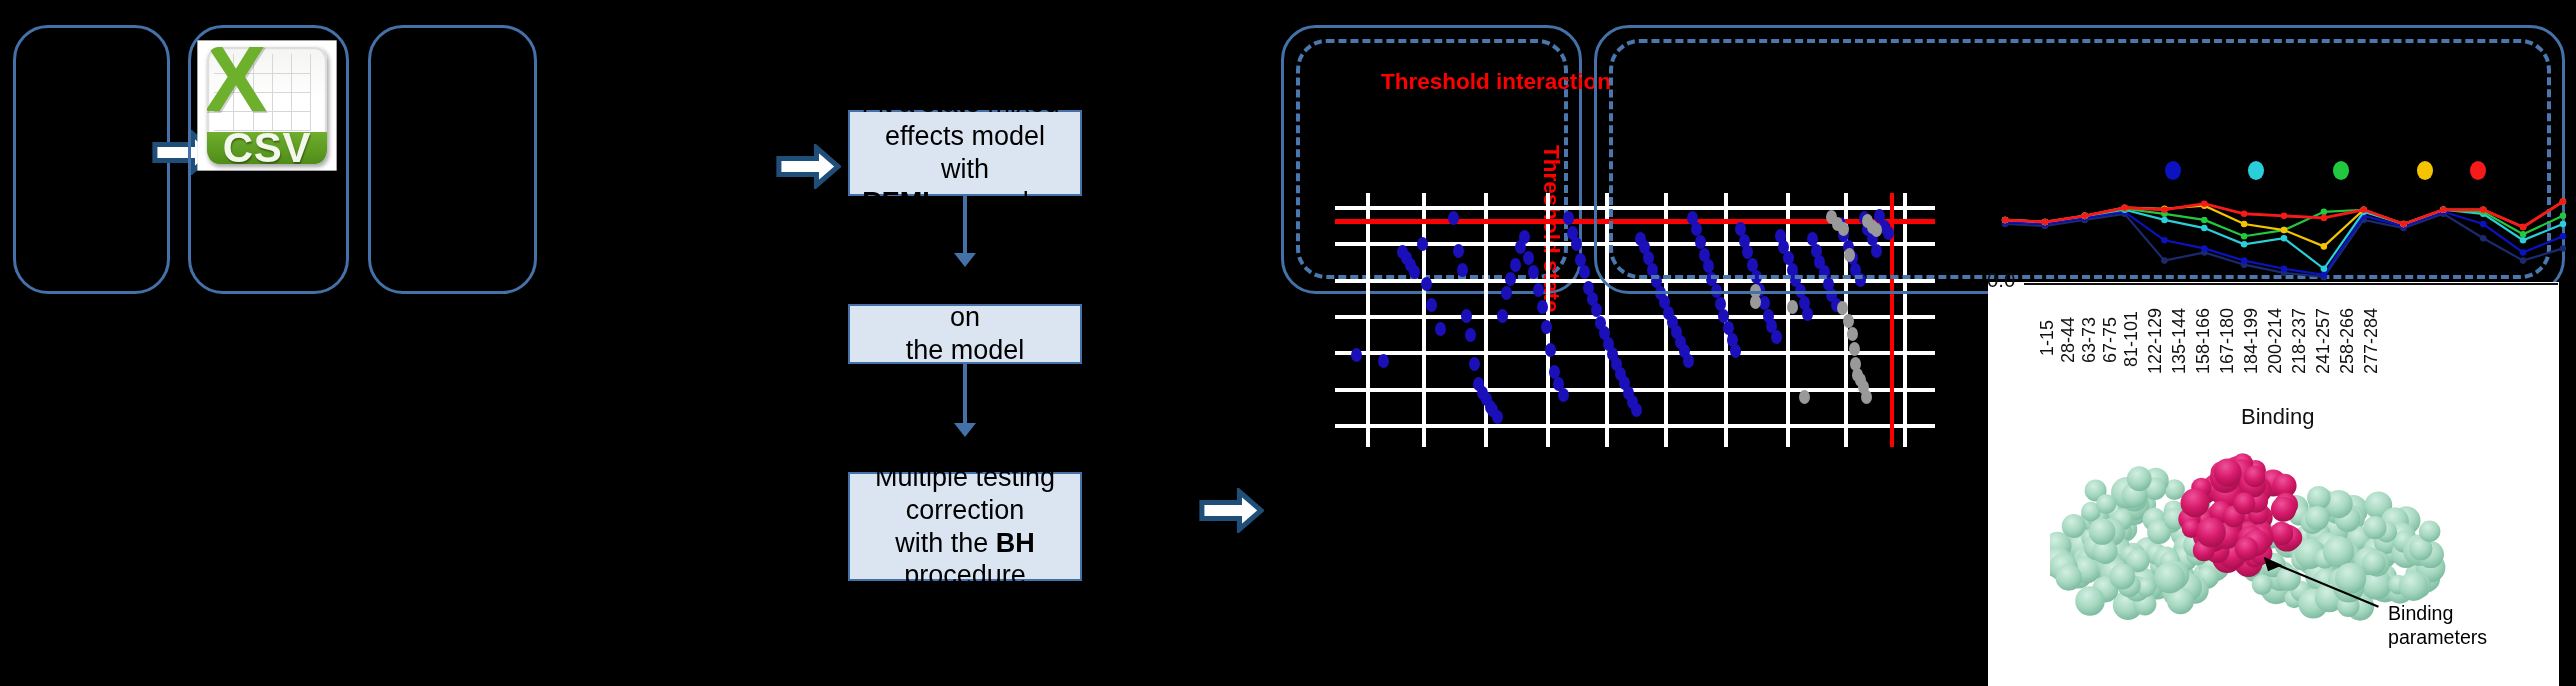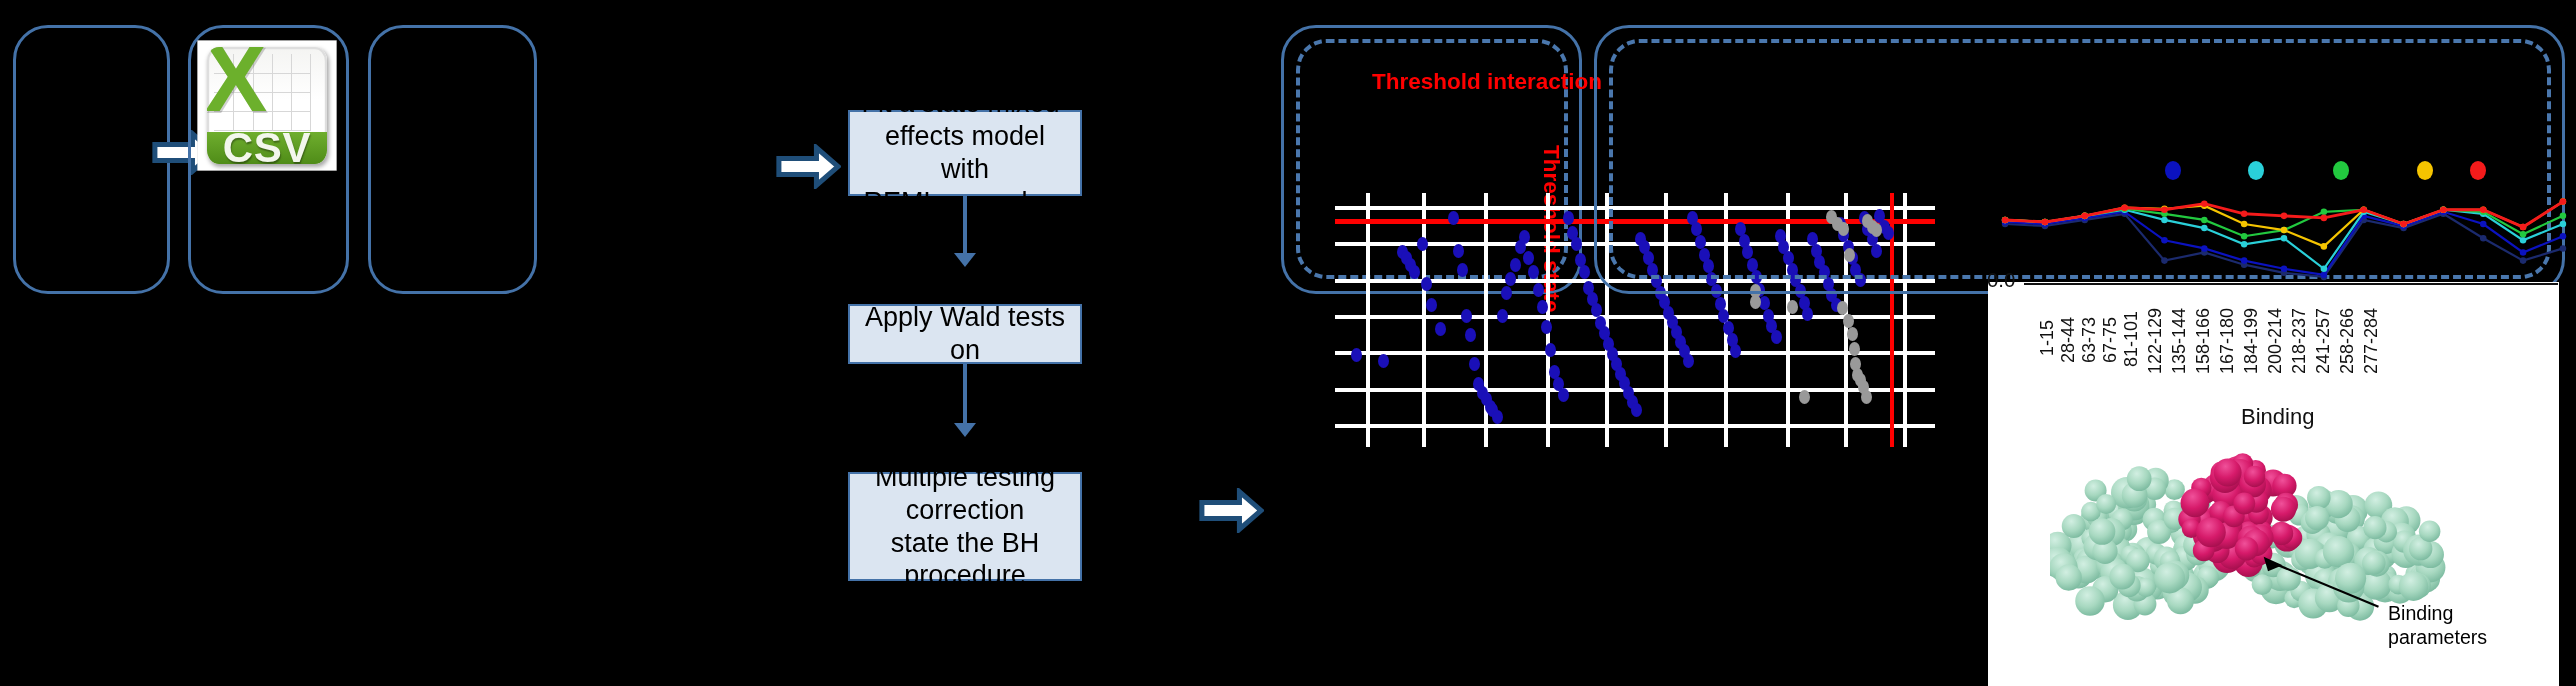--- a/index.html
+++ b/index.html
@@ -29,30 +29,30 @@
   .csv-band{position:absolute;left:0;right:0;bottom:0;height:27%;
      background:linear-gradient(#6fae2e,#4f8c18);
      display:flex;align-items:center;justify-content:center;}
   .csv-band span{color:#f3f7ec;font-weight:bold;font-size:42px;letter-spacing:0.7px;
      text-shadow:0.7px 1.5px 1.5px rgba(0,0,0,.35);}
 
   
   .procbox{position:absolute;background:#dbe5f1;border:2.2px solid #4472a8;
      box-sizing:border-box;display:flex;align-items:center;justify-content:center;
      text-align:center;color:#000;font-size:27px;line-height:1.22;padding:4.4px 7.3px;}
-  .procbox b{font-weight:normal;}
+  .procbox b{font-weight:bold;}
 
   .connector{position:absolute;background:#4472a8;}
   .conn-head{position:absolute;width:0;height:0;
      border-left:11.6px solid transparent;border-right:11.6px solid transparent;
      border-top:14.5px solid #4472a8;}
 
   
   .scatter-wrap{position:absolute;}
-  .scatter-title{position:absolute;color:#ff0000;font-size:22.5px;font-weight:bold;white-space:nowrap;}
+  .scatter-title{position:absolute;color:#ff0000;font-size:22.5px;font-weight:bold;white-space:nowrap;margin-left:9px;}
   .scatter-vtitle{position:absolute;color:#ff0000;font-size:22.5px;font-weight:bold;white-space:nowrap;
      transform-origin:left top;transform:rotate(90deg);}
   .grid-line{position:absolute;background:#ffffff;}
   .thresh-h{position:absolute;background:#ff0000;height:5.1px;}
   .thresh-v{position:absolute;background:#ff0000;width:3.6px;}
   .dot{position:absolute;border-radius:50%;}
 
   
   .white-card{position:absolute;background:#ffffff;}
   .legend-dot{position:absolute;border-radius:50%;}
@@ -121,31 +121,32 @@
     <b>REML</b><span> procedure</span>
   </span>
 </div>
 
 <div class="connector" style="left:963px;top:196px;width:3.6px;height:63px;"></div>
 <div class="conn-head" style="left:954px;top:253px;"></div>
 
 <div class="procbox" style="left:848px;top:304px;width:234px;height:60px;">
   <span>
     <span>Apply </span><b>Wald tests</b><span> on</span><br>
+    <span>the model parameters</span>
   </span>
 </div>
 
 <div class="connector" style="left:963px;top:363px;width:3.6px;height:65px;"></div>
 <div class="conn-head" style="left:954px;top:423px;"></div>
 
 <div class="procbox" style="left:848px;top:472px;width:234px;height:109px;">
   <span>
     <span>Multiple testing</span><br>
     <span>correction</span><br>
-    <span>state the </span><b>BH</b><span> procedure</span>
+    <span>with the </span><b>BH</b><span> procedure</span>
   </span>
 </div>
 
 <div class="blockarrow" style="left:1199px;top:488px;width:65px;height:45px;">
   <svg width="65" height="45" viewBox="0 0 90 62">
     <path d="M4 20 H56 V5 L86 31 L56 57 V42 H4 Z" fill="#ffffff" stroke="#1f4e79" stroke-width="7"></path>
   </svg>
 </div>
 
 <div class="panel" style="left:1281px;top:25px;width:301px;height:269px;"></div>

